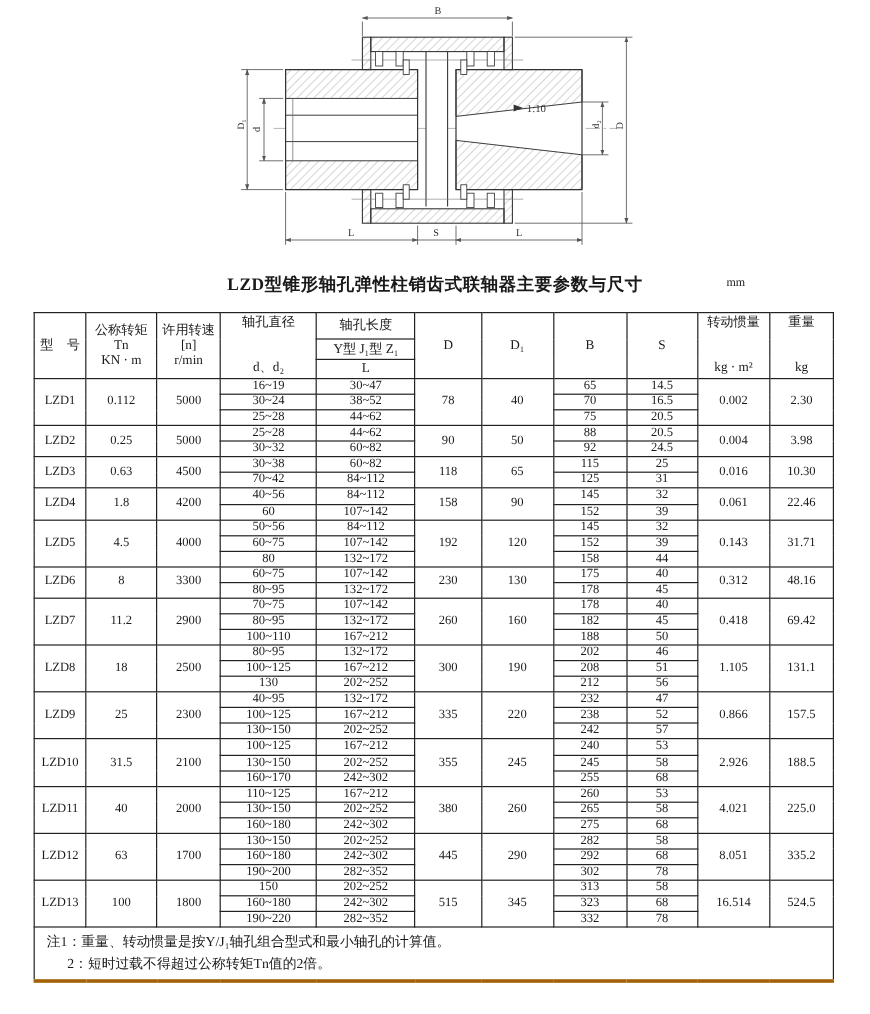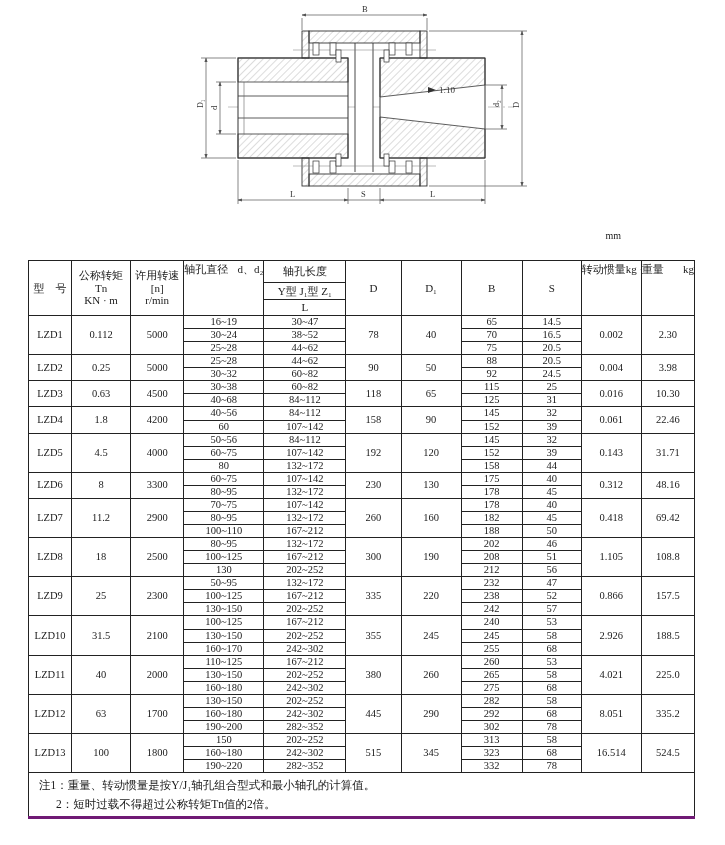--- a/index.html
+++ b/index.html
@@ -22,23 +22,23 @@
   table{
     border-collapse:collapse;table-layout:fixed;width:667px;
     font-size:10.5px;
   }
   th,td{
     border:1px solid #222;text-align:center;vertical-align:middle;
     padding:0;line-height:1.15;font-weight:normal;height:12px;
     overflow:hidden;white-space:nowrap;
   }
   thead th{font-size:11px;}
-  .hdr-stack{display:flex;flex-direction:row;justify-content:space-between;height:50px;padding:2px 0;}
+  .hdr-stack{display:flex;flex-direction:column;justify-content:space-between;height:50px;padding:2px 0;}
   .hdr-stack span{display:block;}
-  tfoot td{border-bottom:3px solid #701a75;}
+  tfoot td{border-bottom:3px solid #a16207;}
   .notes-cell{
     text-align:left;font-size:11.5px;height:40px;vertical-align:top;
     padding:3px 0 0 10px;white-space:normal;
   }
   .note-line{display:block;line-height:1.6;}
   .note-line-2{padding-left:17px;}
 </style>
 </head>
 <body>
 
@@ -148,20 +148,21 @@
     <g stroke="#555" stroke-width="0.7">
       <line x1="56" y1="82" x2="36" y2="82"></line>
       <line x1="56" y1="134" x2="36" y2="134"></line>
       <line x1="40" y1="82" x2="40" y2="134" marker-start="url(#arr)" marker-end="url(#arr)"></line>
     </g>
     <text x="37" y="110" font-size="8.5" fill="#333" transform="rotate(-90 37 110)">d</text>
   </svg>
 </div>
 
 <div class="title-row">
+  <div class="doc-title">LZD型锥形轴孔弹性柱销齿式联轴器主要参数与尺寸</div>
   <div class="unit-label">mm</div>
 </div>
 
 <div class="table-wrap">
 <table>
   <colgroup>
     <col style="width:43px">
         <col style="width:59px">
         <col style="width:53px">
     <col style="width:80px">
@@ -269,21 +270,21 @@
           <td>30~38</td>
           <td>60~82</td>
           <td rowspan="2">118</td>
           <td rowspan="2">65</td>
           <td>115</td>
           <td>25</td>
           <td rowspan="2">0.016</td>
           <td rowspan="2">10.30</td>
         </tr>
         <tr>
-          <td>40~68</td>
+          <td>70~42</td>
           <td>84~112</td>
           <td>125</td>
           <td>31</td>
         </tr>
         <tr>
           <td rowspan="2">LZD4</td>
           <td rowspan="2">1.8</td>
           <td rowspan="2">4200</td>
           <td>40~56</td>
           <td>84~112</td>
@@ -373,39 +374,39 @@
           <td rowspan="3">LZD8</td>
           <td rowspan="3">18</td>
           <td rowspan="3">2500</td>
           <td>80~95</td>
           <td>132~172</td>
           <td rowspan="3">300</td>
           <td rowspan="3">190</td>
           <td>202</td>
           <td>46</td>
           <td rowspan="3">1.105</td>
-          <td rowspan="3">108.8</td>
+          <td rowspan="3">131.1</td>
         </tr>
         <tr>
           <td>100~125</td>
           <td>167~212</td>
           <td>208</td>
           <td>51</td>
         </tr>
         <tr>
           <td>130</td>
           <td>202~252</td>
           <td>212</td>
           <td>56</td>
         </tr>
         <tr>
           <td rowspan="3">LZD9</td>
           <td rowspan="3">25</td>
           <td rowspan="3">2300</td>
-          <td>50~95</td>
+          <td>40~95</td>
           <td>132~172</td>
           <td rowspan="3">335</td>
           <td rowspan="3">220</td>
           <td>232</td>
           <td>47</td>
           <td rowspan="3">0.866</td>
           <td rowspan="3">157.5</td>
         </tr>
         <tr>
           <td>100~125</td>

